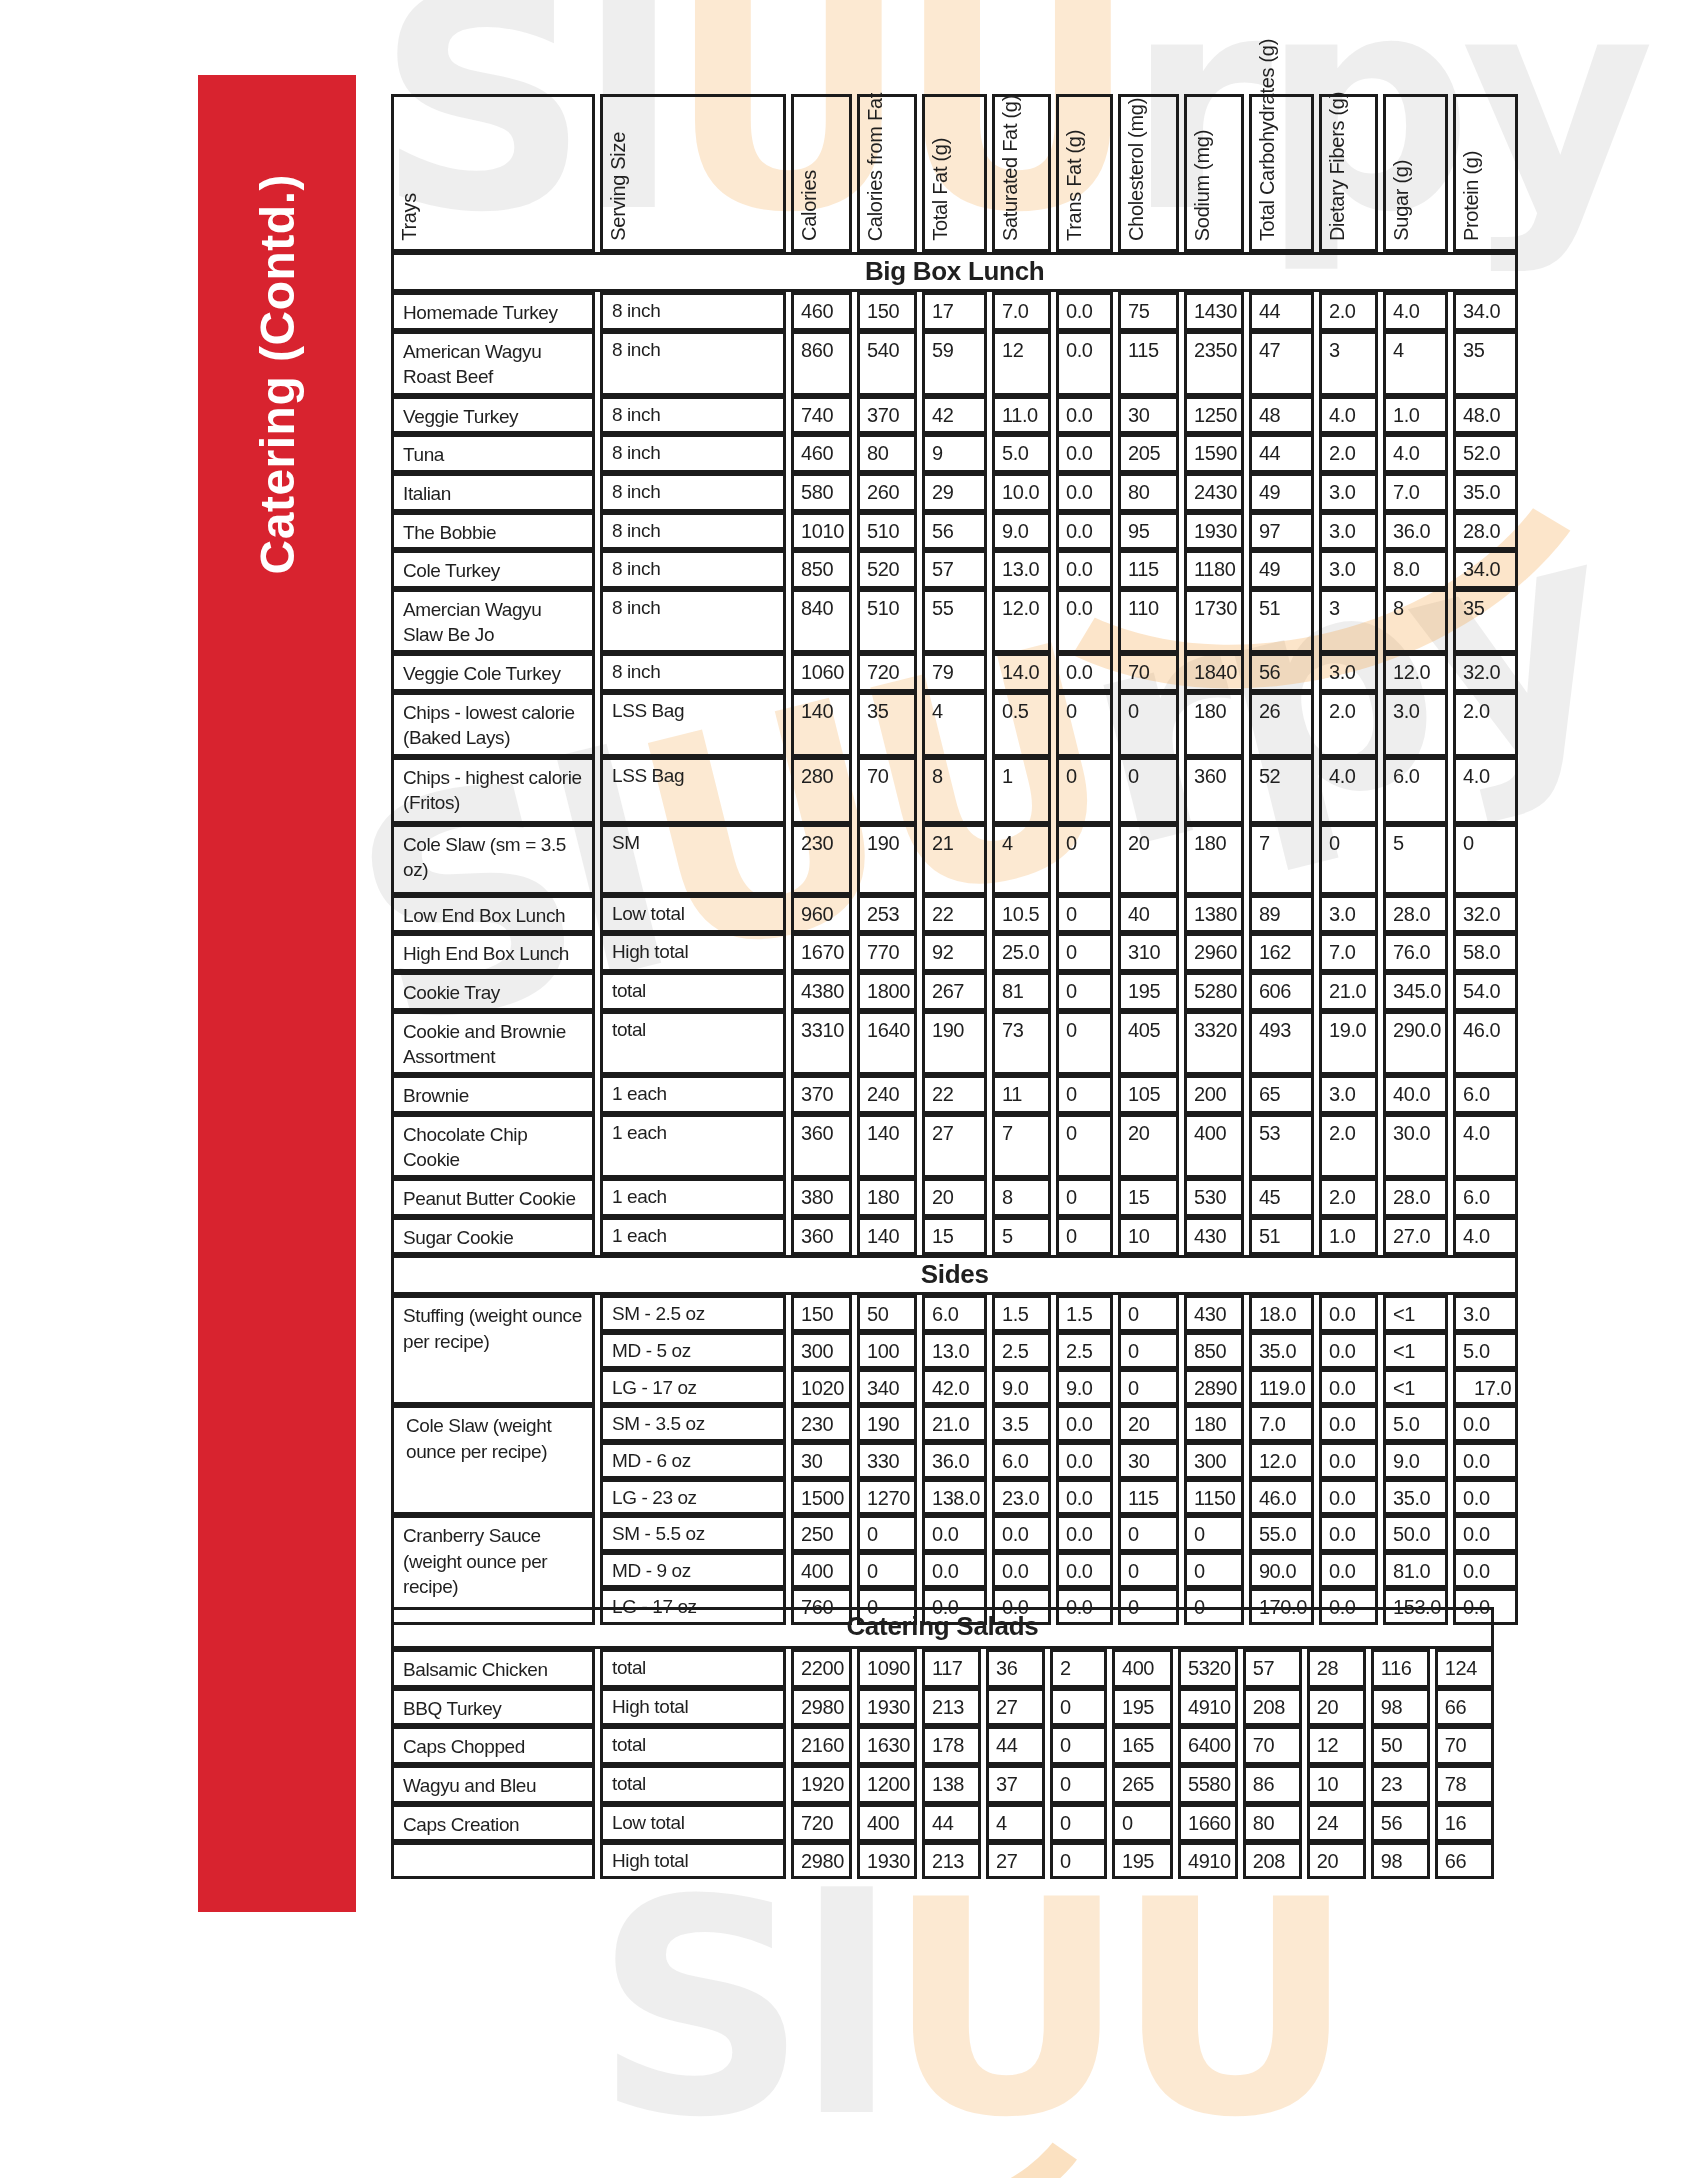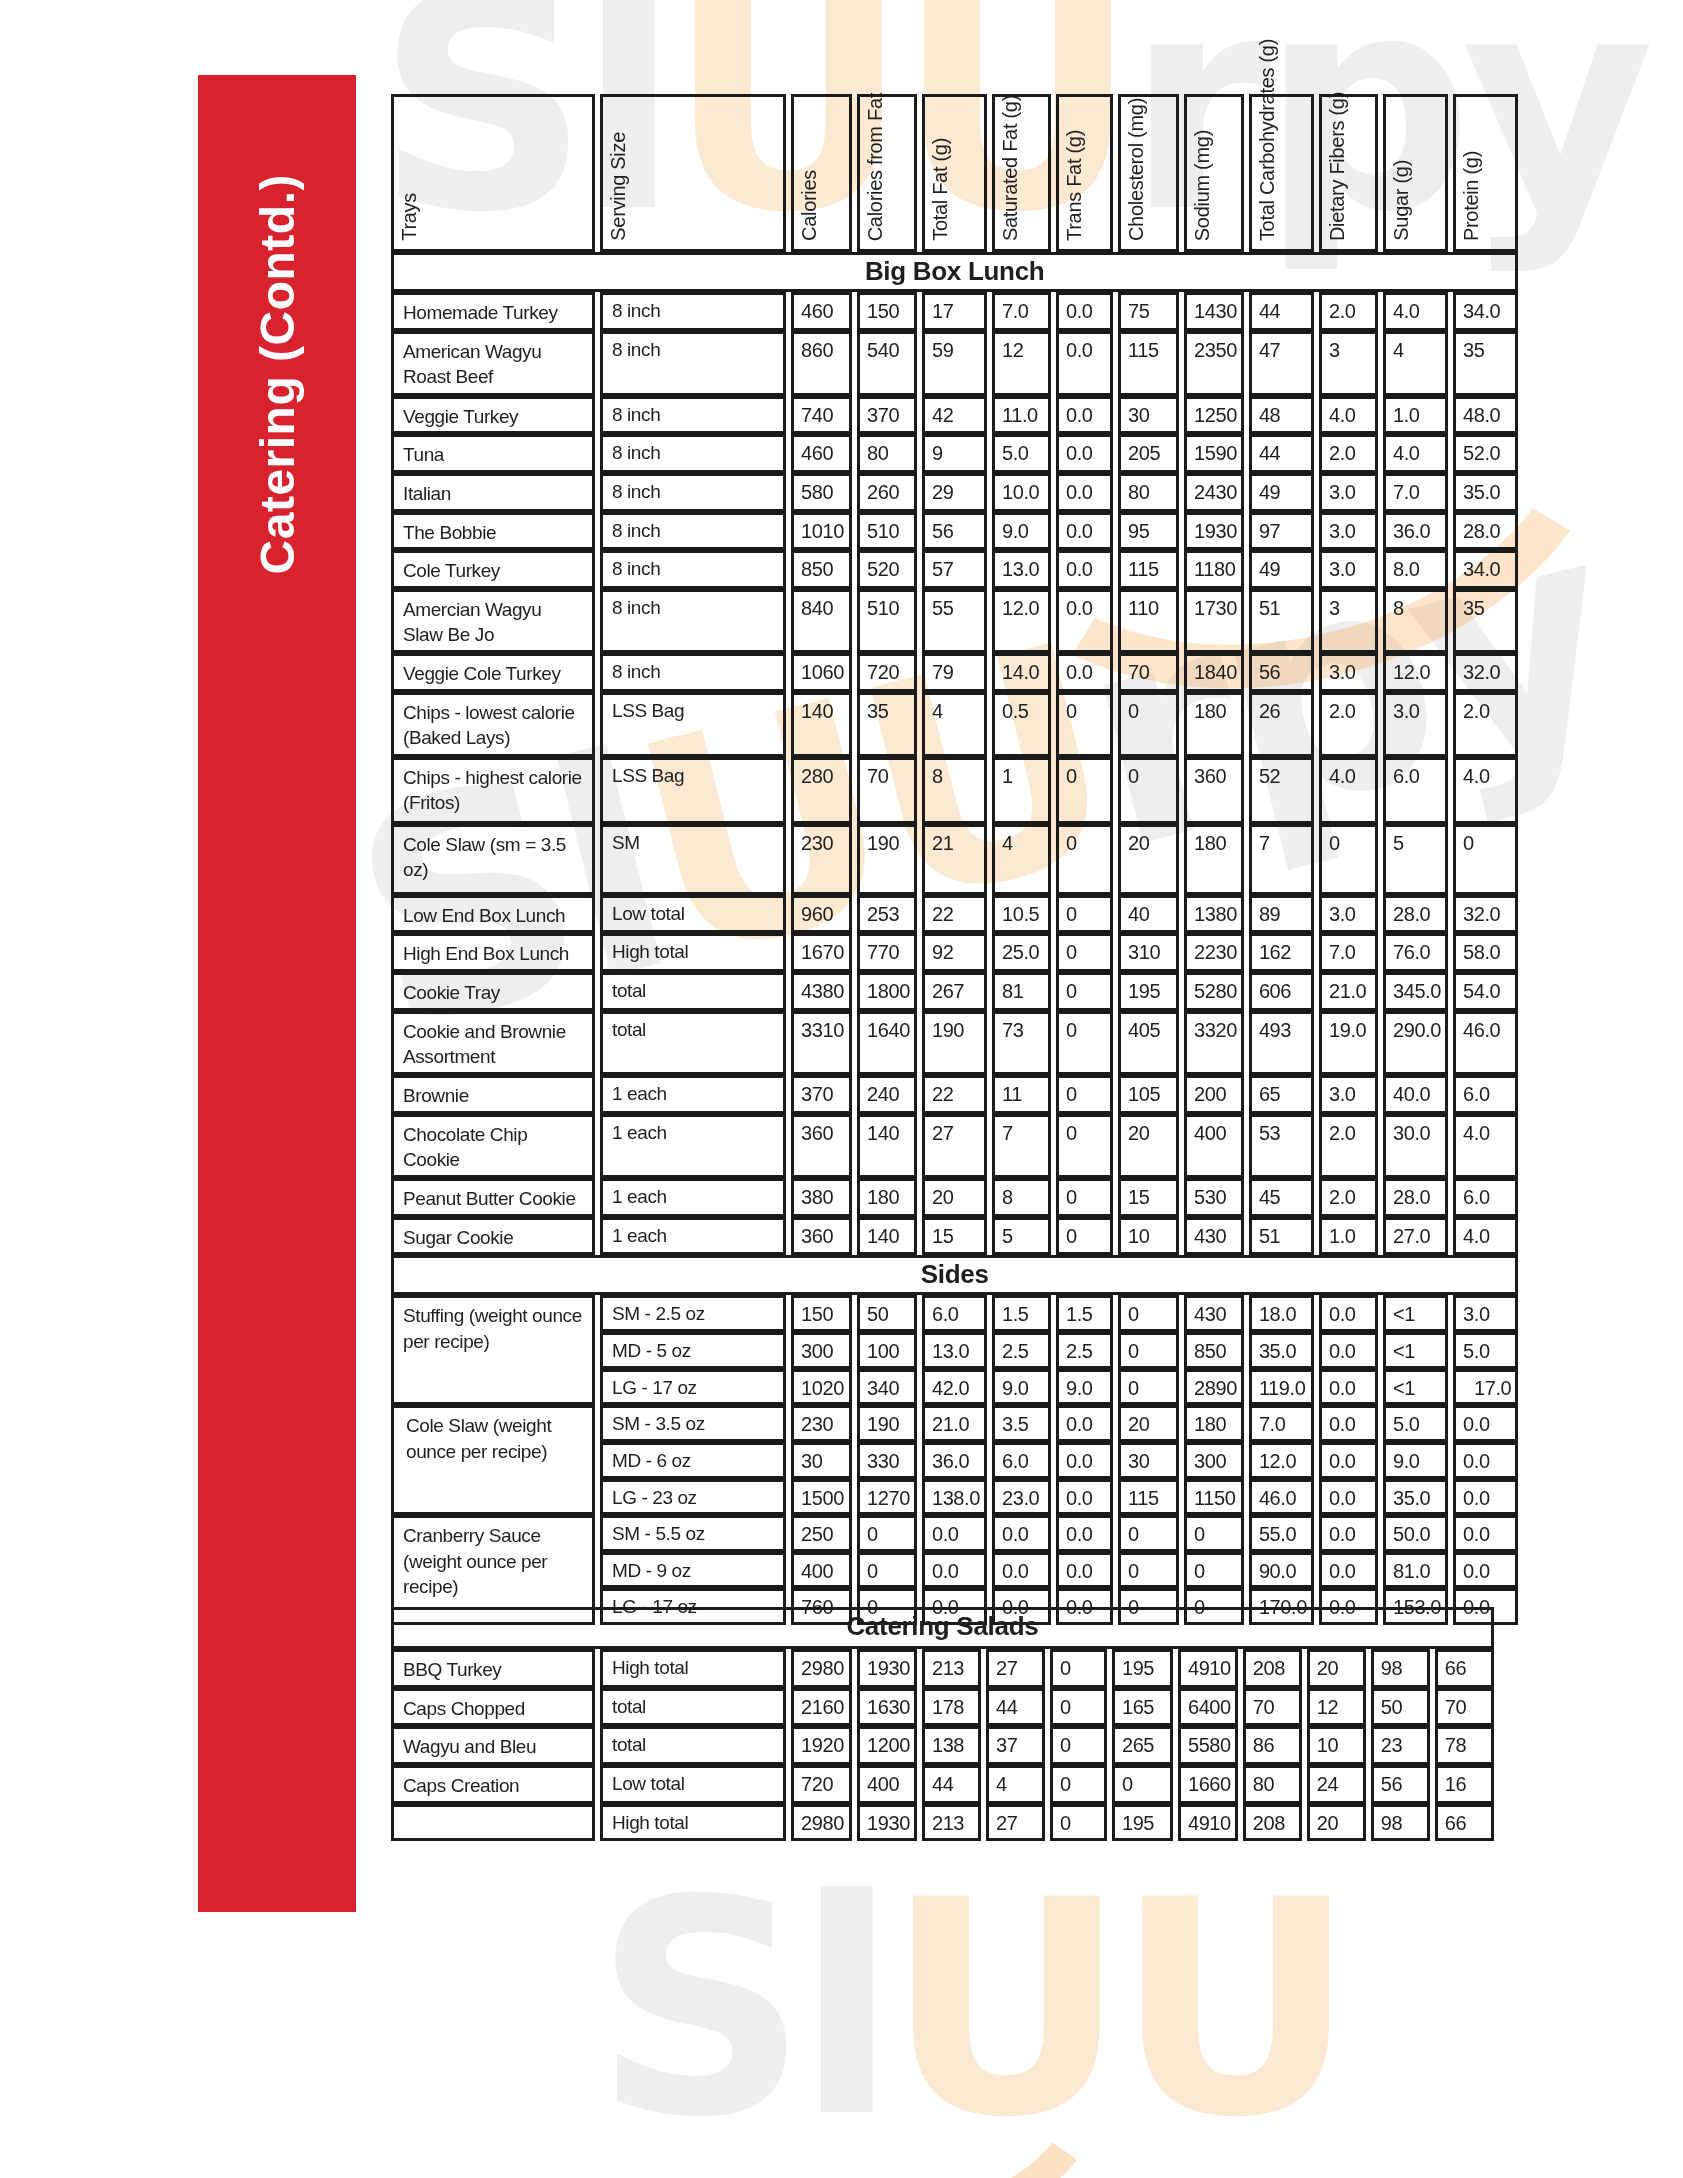--- a/index.html
+++ b/index.html
@@ -299,21 +299,21 @@
         </tr>
         <tr style="height: 36px;">
           <td class="name" style="width: 204px;">High End Box Lunch</td>
           <td class="serv" style="width: 186px;">High total</td>
           <td class="num" style="width: 61px;">1670</td>
           <td class="num" style="width: 59px;">770</td>
           <td class="num" style="width: 59px;">92</td>
           <td class="num" style="width: 59px;">25.0</td>
           <td class="num" style="width: 57px;">0</td>
           <td class="num" style="width: 61px;">310</td>
-          <td class="num" style="width: 59px;">2230</td>
+          <td class="num" style="width: 59px;">2960</td>
           <td class="num" style="width: 59px;">162</td>
           <td class="num" style="width: 59px;">7.0</td>
           <td class="num" style="width: 59px;">76.0</td>
           <td class="num" style="width: 59px;">58.0</td>
         </tr>
         <tr style="height: 36px;">
           <td class="name" style="width: 204px;">Cookie Tray</td>
           <td class="serv" style="width: 186px;">total</td>
           <td class="num" style="width: 61px;">4380</td>
           <td class="num" style="width: 59px;">1800</td>
@@ -536,20 +536,35 @@
         </tr>
       </tbody>
   </table>
 
   <table class="nutri" id="salads-table">
     <tbody id="salads-body">
         <tr style="height: 42px;">
           <td class="band" colspan="13">Catering Salads</td>
         </tr>
         <tr style="height: 37px;">
+          <td class="name" style="width: 204px;">Balsamic Chicken</td>
+          <td class="serv" style="width: 186px;">total</td>
+          <td class="num" style="width: 61px;">2200</td>
+          <td class="num" style="width: 59px;">1090</td>
+          <td class="num" style="width: 59px;">117</td>
+          <td class="num" style="width: 59px;">36</td>
+          <td class="num" style="width: 57px;">2</td>
+          <td class="num" style="width: 61px;">400</td>
+          <td class="num" style="width: 59px;">5320</td>
+          <td class="num" style="width: 59px;">57</td>
+          <td class="num" style="width: 59px;">28</td>
+          <td class="num" style="width: 59px;">116</td>
+          <td class="num" style="width: 59px;">124</td>
+        </tr>
+        <tr style="height: 37px;">
           <td class="name" style="width: 204px;">BBQ Turkey</td>
           <td class="serv" style="width: 186px;">High total</td>
           <td class="num" style="width: 61px;">2980</td>
           <td class="num" style="width: 59px;">1930</td>
           <td class="num" style="width: 59px;">213</td>
           <td class="num" style="width: 59px;">27</td>
           <td class="num" style="width: 57px;">0</td>
           <td class="num" style="width: 61px;">195</td>
           <td class="num" style="width: 59px;">4910</td>
           <td class="num" style="width: 59px;">208</td>

